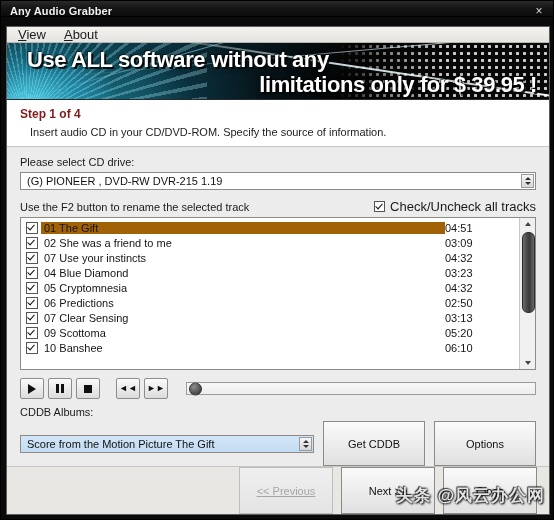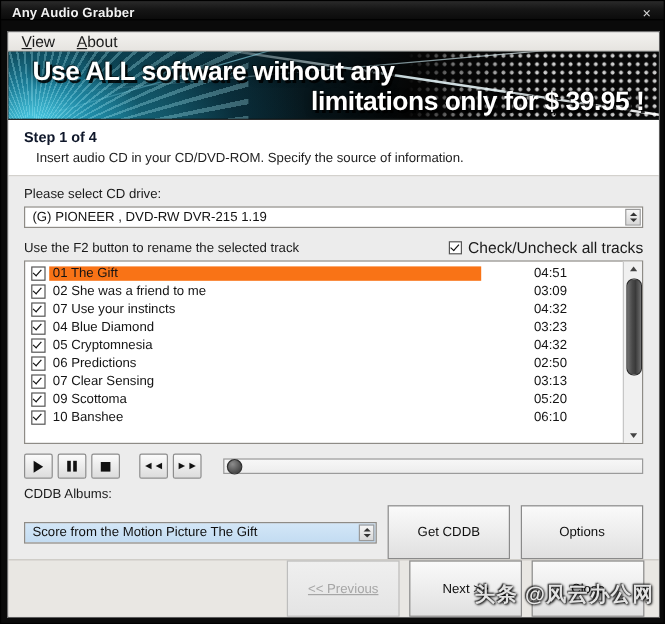--- a/index.html
+++ b/index.html
@@ -59,21 +59,21 @@
   .banner-text{position:absolute;inset:0;padding:4px 12px 0 12px;box-sizing:border-box;
                display:flex;flex-direction:column;justify-content:center;}
   .bline{color:#fff;font-weight:bold;font-size:22px;line-height:1.12;letter-spacing:-.4px;
          text-shadow:2px 2px 0 rgba(0,0,0,.85),-1px -1px 0 rgba(0,0,0,.5),0 0 6px rgba(0,0,0,.6);
          white-space:nowrap;margin-left:8px;}
   .bline.l1{text-align:left;}
   .bline.l2{text-align:right;}
 
   
   .stepwrap{background:#fff;padding:7px 0 8px 13px;border-bottom:1px solid #c9c6c1;}
-  .step-title{font-size:12px;font-weight:bold;color:#0f172a;}
+  .step-title{font-size:12px;font-weight:bold;color:#7f1d1d;}
   .step-desc{font-size:11px;color:#222;margin-top:5px;padding-left:10px;}
 
   
   .body{flex:1;background:#ececec;padding:9px 13px 0 13px;box-sizing:border-box;
         display:flex;flex-direction:column;}
   .lbl{font-size:11px;color:#1a1a1a;}
   .row-between{display:flex;align-items:center;justify-content:space-between;}
 
   .combo{position:relative;height:18px;margin:4px 0 9px 0;background:#fff;
          border:1px solid #8e8b86;box-sizing:border-box;display:flex;align-items:center;
@@ -96,22 +96,22 @@
        border:solid #111;border-width:0 1.6px 1.6px 0;transform:rotate(42deg);}
   .chk.small{width:9px;height:9px;}
   .chk-label{font-size:13px;color:#1a1a1a;display:flex;align-items:center;cursor:pointer;}
 
   .listbox{position:relative;height:153px;background:#fff;border:1px solid #8e8b86;
            box-sizing:border-box;display:flex;}
   .tracks{flex:1;overflow:hidden;padding:2px 0 0 0;}
   .track{height:15px;display:flex;align-items:center;padding:0 0 0 5px;font-size:11px;color:#141414;}
   .track .tchk{margin-right:6px;}
   .track .tname{flex:1;white-space:nowrap;}
-  .track.selected .tname{background:#f97316;padding:0 3px;margin-left:-3px;}
-  .track .ttime{width:74px;text-align:left;color:#141414;padding-left:44px;}
+  .track.selected .tname{background:#a16207;padding:0 3px;margin-left:-3px;}
+  .track .ttime{width:74px;text-align:left;color:#141414;}
 
   .scrollbar{width:15px;background:#f0f0f0;border-left:1px solid #c6c6c6;
              display:flex;flex-direction:column;align-items:center;position:relative;}
   .sb-arrow{width:13px;height:12px;display:flex;align-items:center;justify-content:center;
             flex:none;cursor:pointer;}
   .sb-arrow i{width:0;height:0;border-left:3px solid transparent;border-right:3px solid transparent;}
   .sb-arrow.up i{border-bottom:4px solid #444;}
   .sb-arrow.dn i{border-top:4px solid #444;}
   .sb-track{flex:1;width:13px;position:relative;}
   .sb-thumb{position:absolute;left:1px;width:11px;top:2px;height:62%;border-radius:6px;

